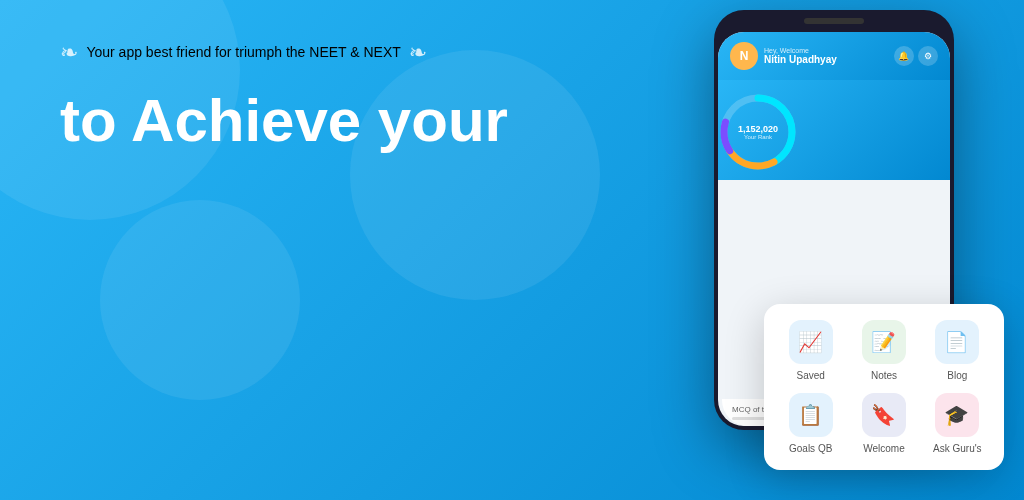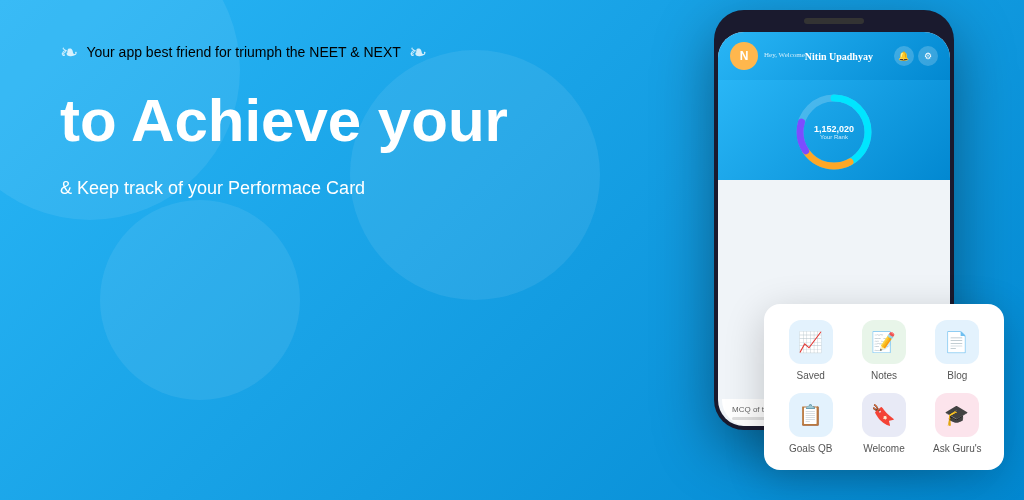--- a/index.html
+++ b/index.html
@@ -132,22 +132,21 @@
       align-items: center;
       justify-content: center;
       color: white;
       font-size: 12px;
       font-weight: bold;
       overflow: hidden;
     }
 
     .user-info {
       display: flex;
-      flex-direction: row;
-      font-family: Liberation Serif, serif;
+      flex-direction: column;
     }
 
     .user-greeting {
       font-size: 7px;
       color: rgba(255,255,255,0.8);
     }
 
     .user-name {
       font-size: 10px;
       color: white;
@@ -167,21 +166,21 @@
       display: flex;
       align-items: center;
       justify-content: center;
       font-size: 9px;
       color: white;
     }
 
     
     .rank-section {
       display: flex;
-      justify-content: center;
+      justify-content: flex-start;
       padding: 12px 0 8px;
       background: linear-gradient(135deg, #29b6f6 0%, #0288d1 100%);
     }
 
     .rank-circle-container {
       position: relative;
       width: 80px;
       height: 80px;
     }
 
@@ -289,21 +288,20 @@
   <div class="tagline-box">
     <span class="laurel">❧</span>
     <p class="tagline-text">Your app best friend for triumph the NEET &amp; NEXT</p>
     <span class="laurel">❧</span>
   </div>
 
   <div class="main-heading">
     <span>to Achieve your</span><br>
   </div>
 
-  <p class="sub-heading">&amp; Keep track of your Performace Card</p>
 </div>
 
 <div class="phone-wrapper">
 
   <div class="phone-outer">
     <div class="phone-notch"></div>
     <div class="phone-screen">
 
       <div class="app-header">
         <div class="app-user">

